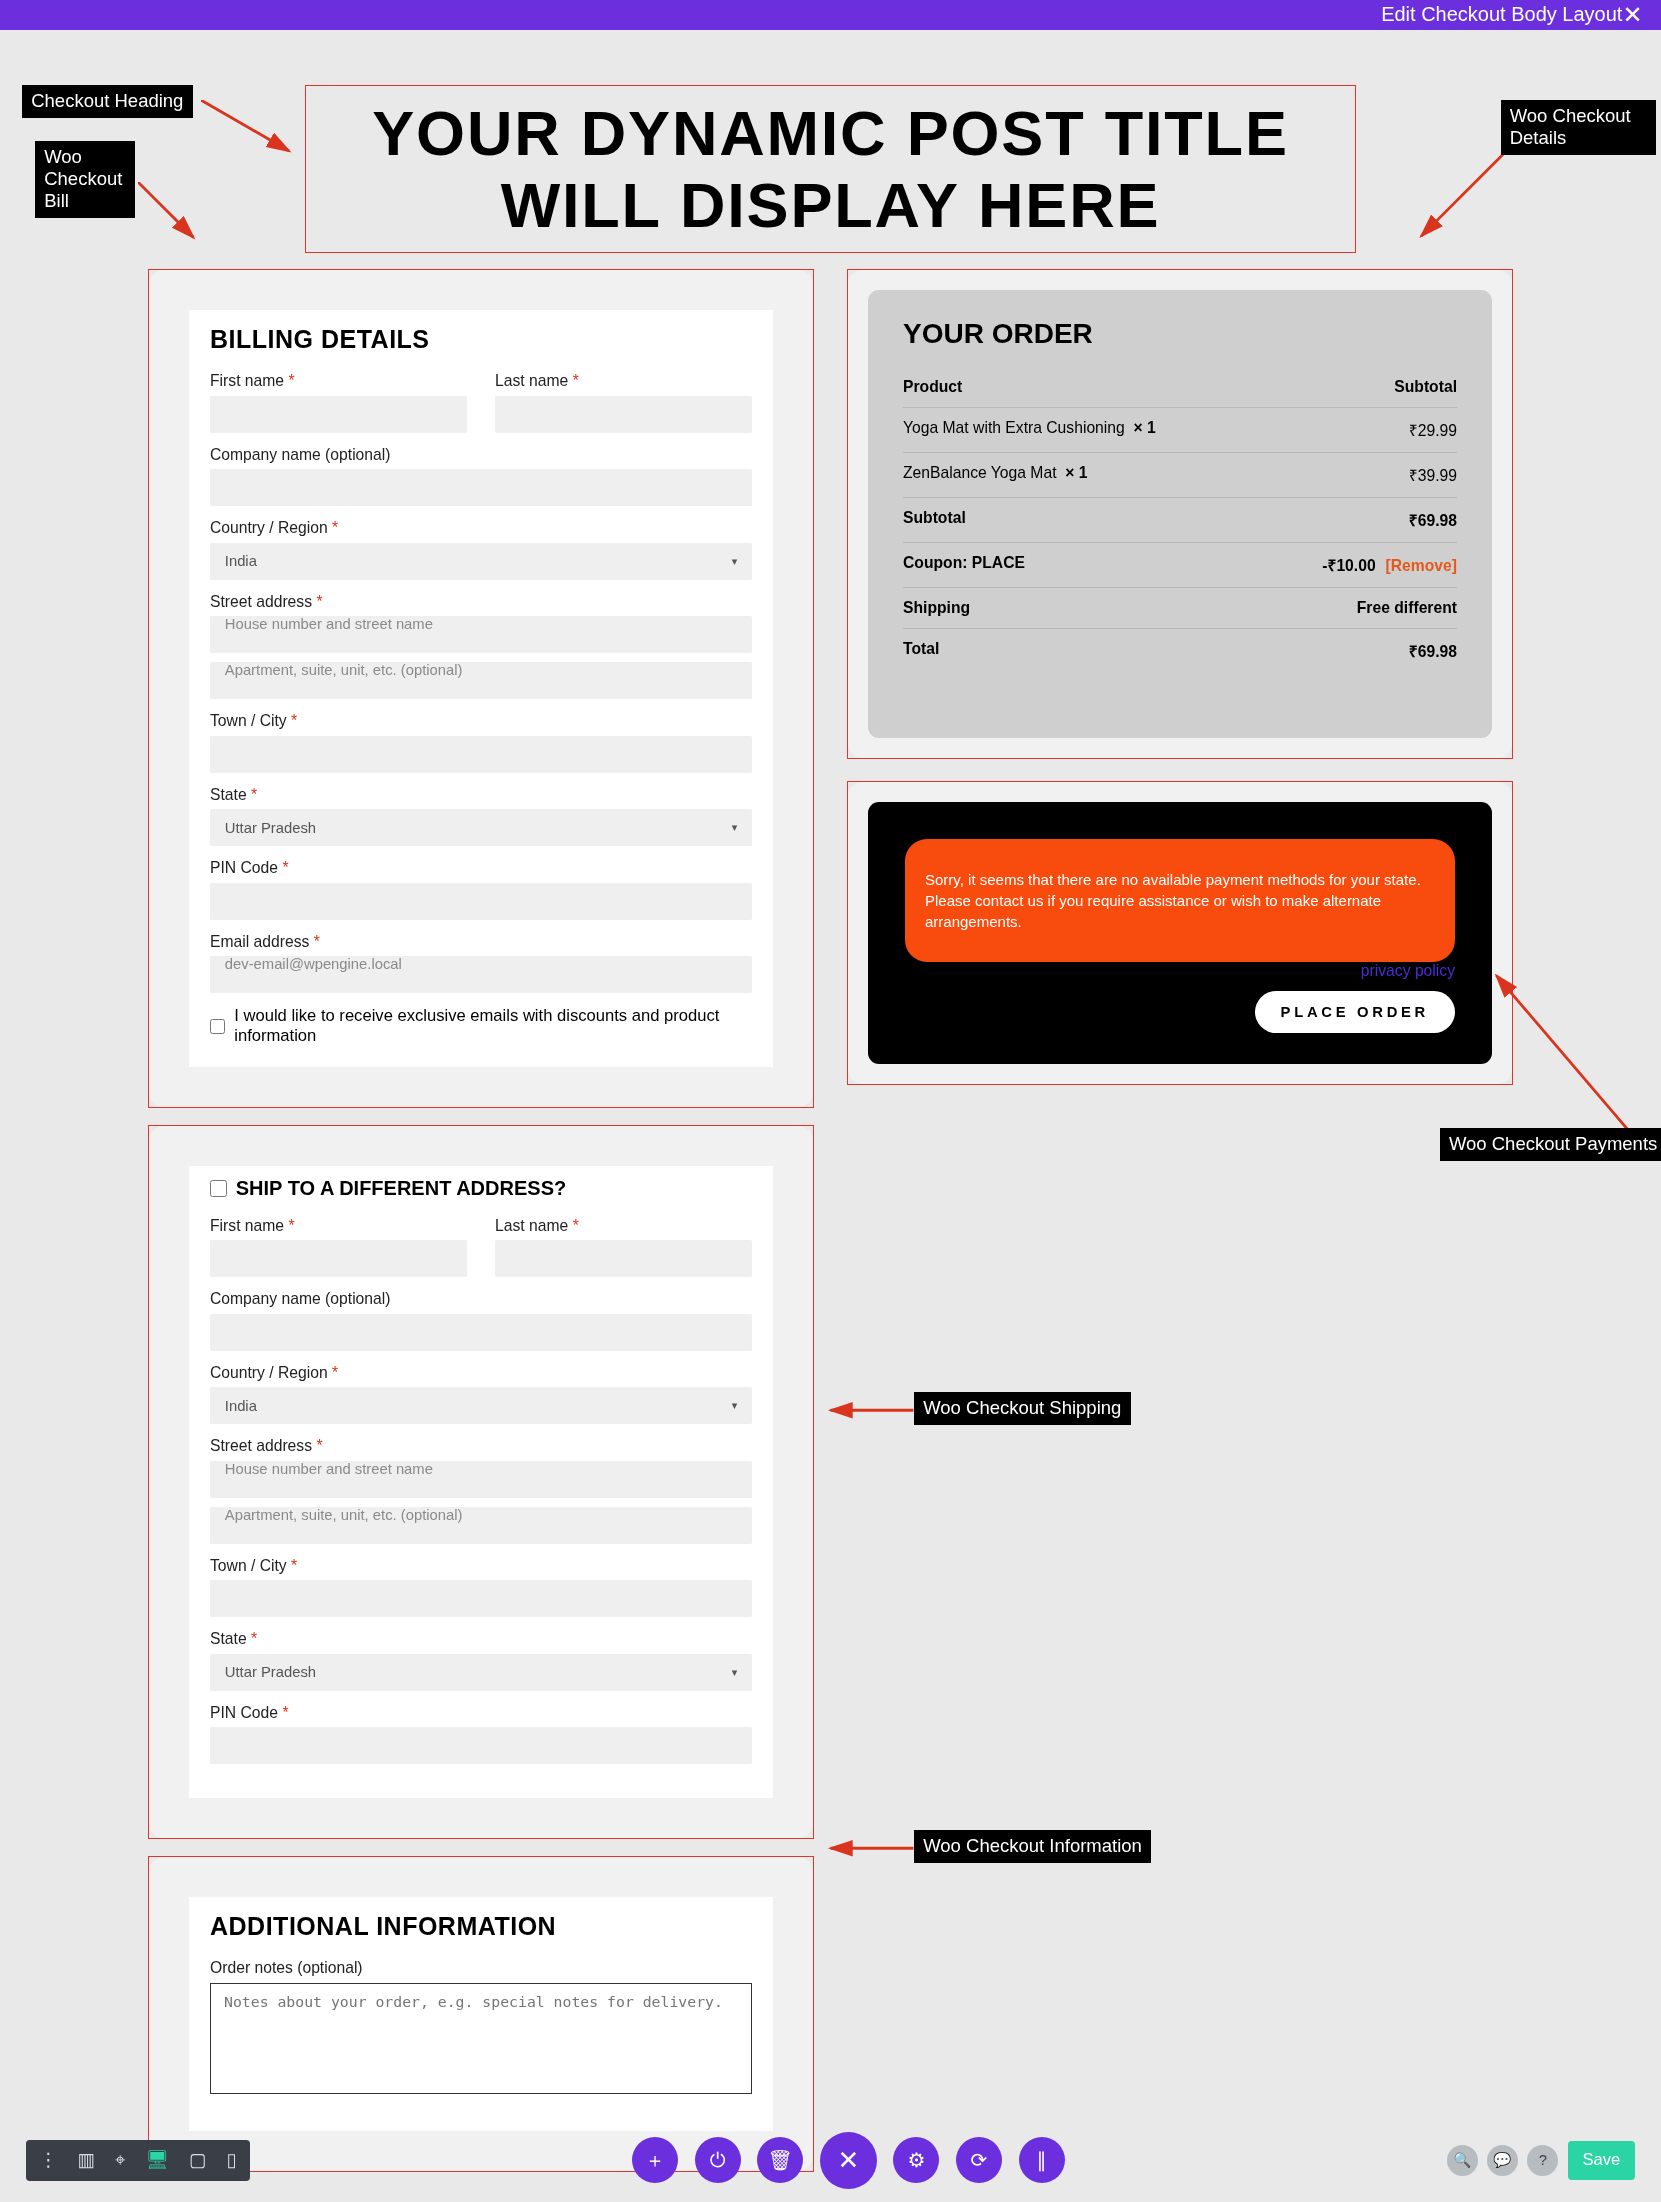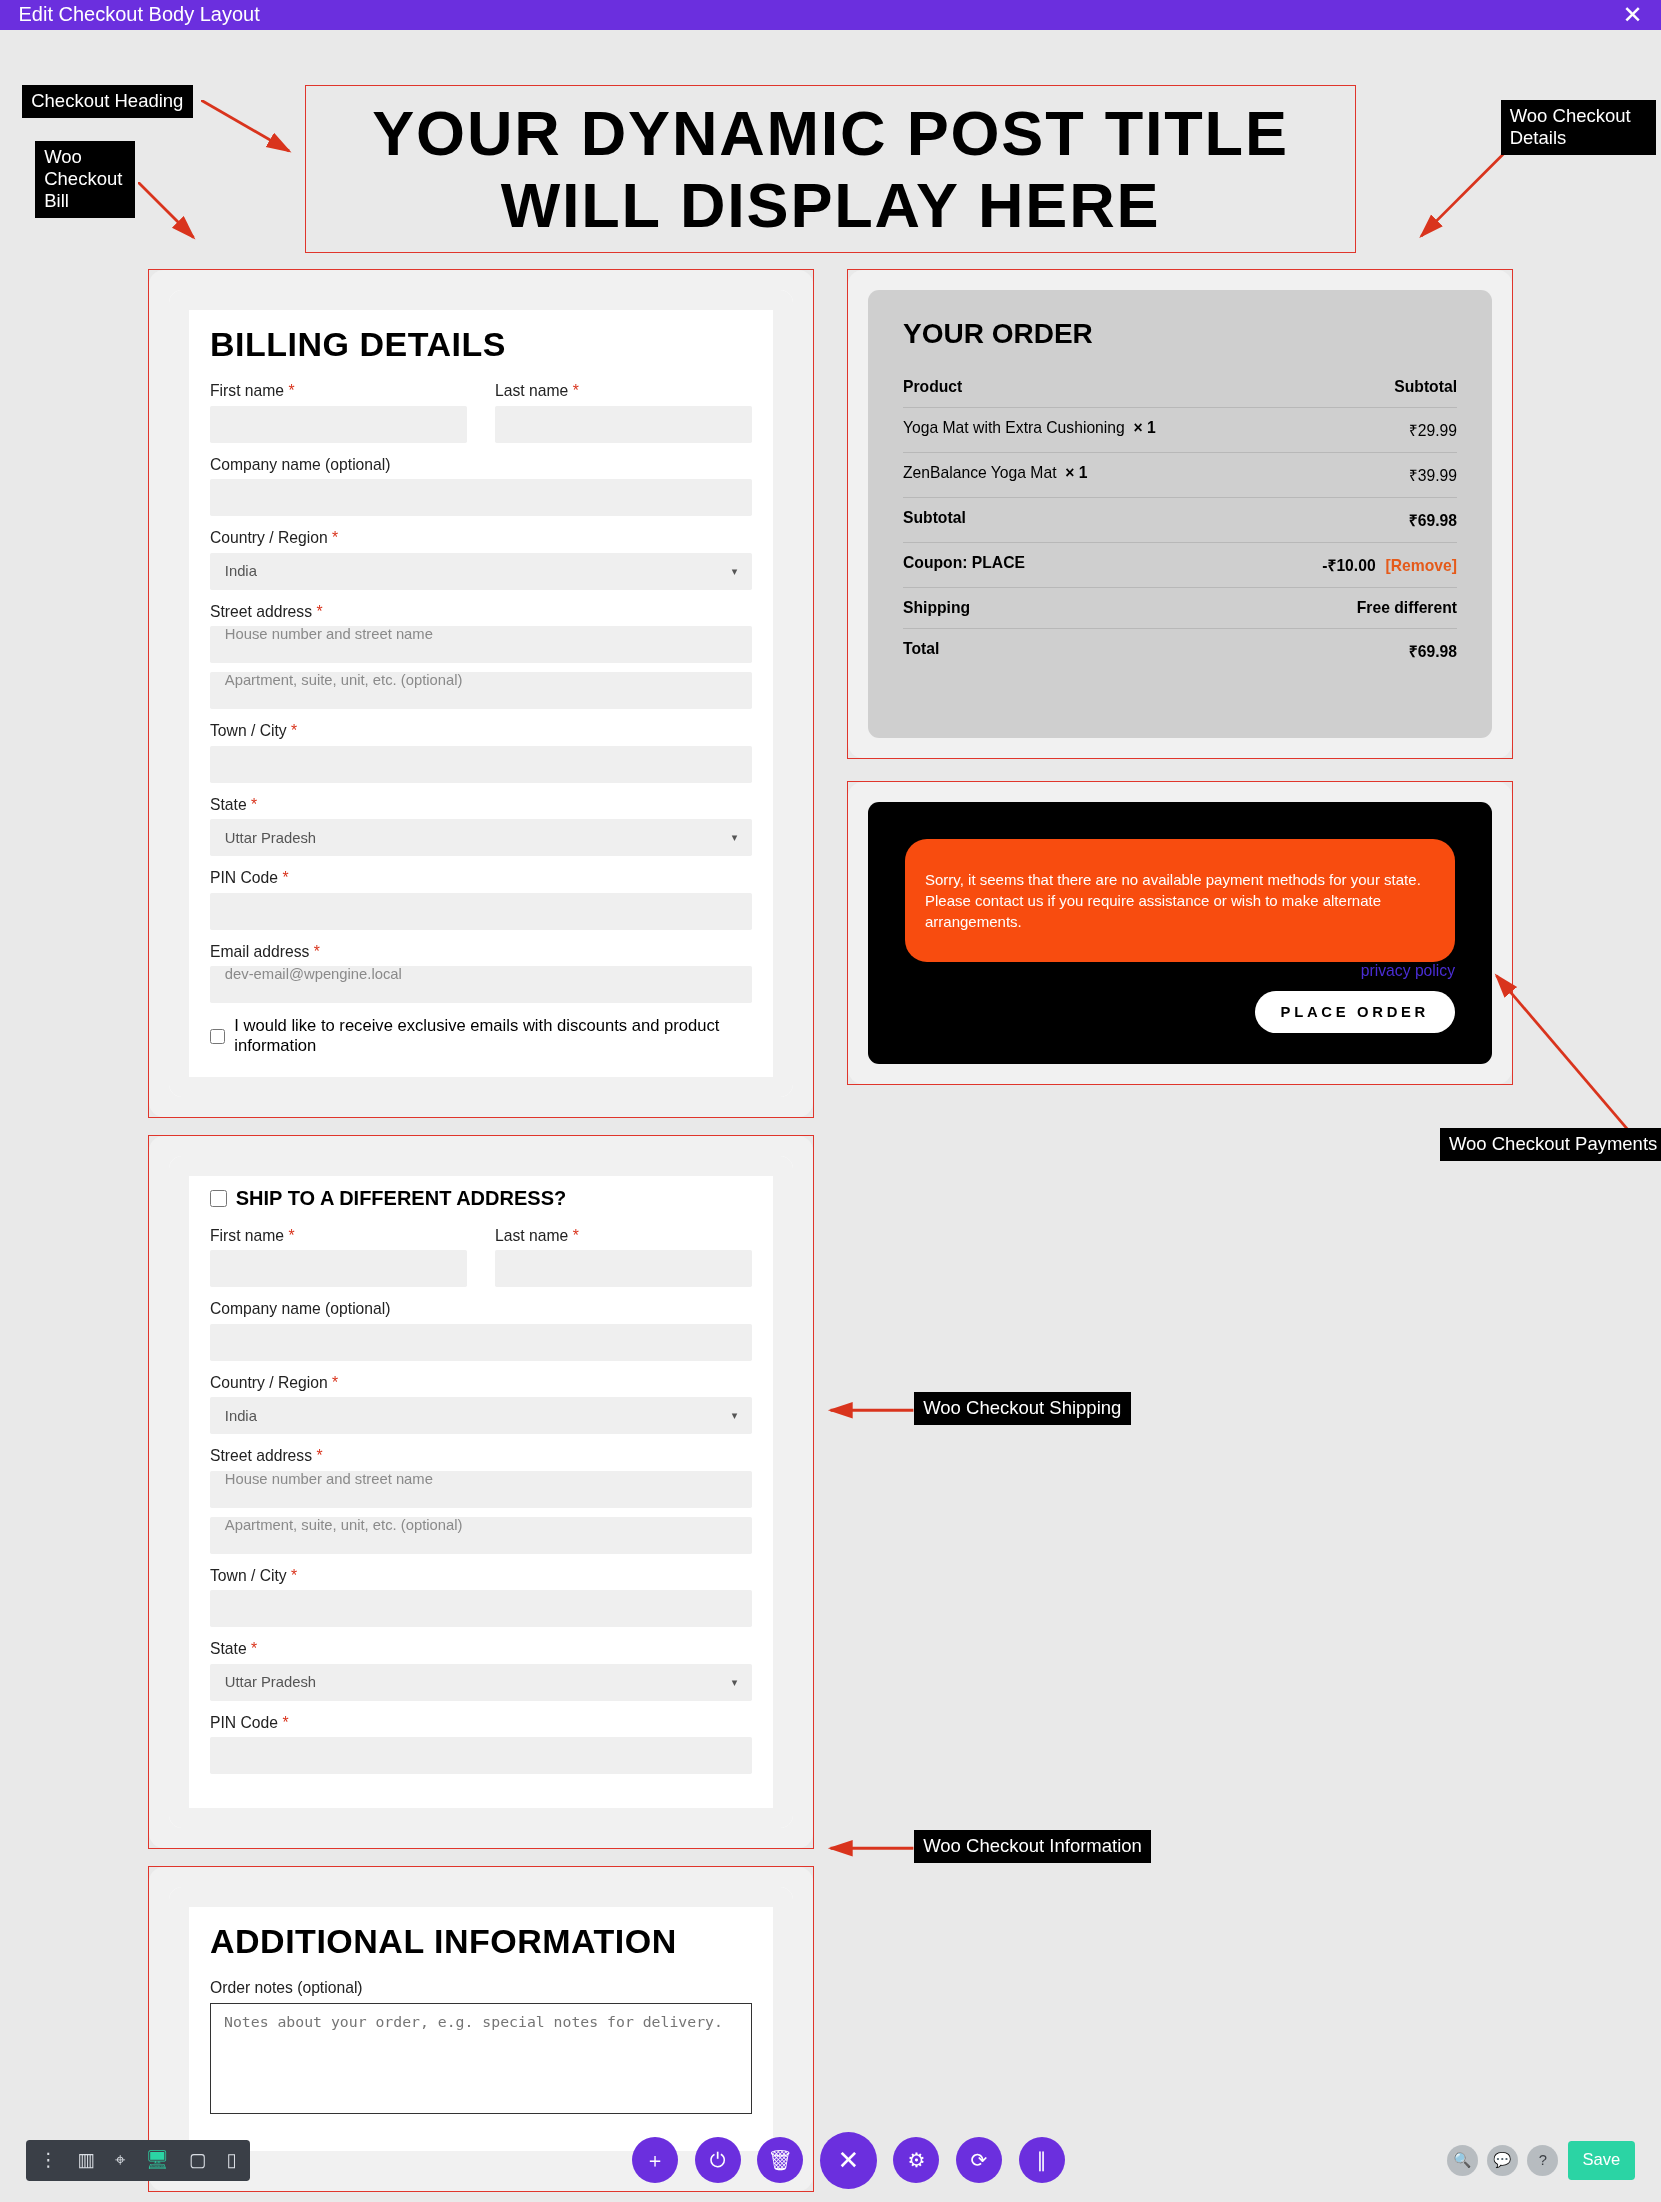--- a/index.html
+++ b/index.html
@@ -10,21 +10,21 @@
     height: 2202px;
     overflow: hidden;
     position: relative;
   }
   .titlebar {
     background: #6b2fde;
     color: #fff;
     font-size: 20px;
     padding: 5.5px 18.5px;
     display: flex;
-    justify-content: space-between;
+    justify-content: flex-end;
     align-items: center;
     height: 29.5px;
   }
   .titlebar .close { font-size: 24px; cursor: pointer; }
   .canvas {
     padding: 55px 148px 102px 148px;
     position: relative;
   }
   .outline {
     border: 1.8px solid #e0352b;
@@ -49,21 +49,21 @@
   .col-right { flex: 1; }
   .card {
     background: #fff;
     border-radius: 13px;
     padding: 31px 41px 41px 41px;
     box-shadow: 0 0 0 20px #f1f1f1 inset;
     position: relative;
   }
   .card h2 {
     font-family: Impact, "Arial Black", sans-serif;
-    font-size: 34px;
+    font-size: 25px;
     text-transform: uppercase;
     margin: 3.7px 0 18.5px 0;
     letter-spacing: 0.5px;
   }
   .card h3.ship {
     font-family: Impact, "Arial Black", sans-serif;
     font-size: 20px;
     text-transform: uppercase;
     display: inline;
     vertical-align: middle;

